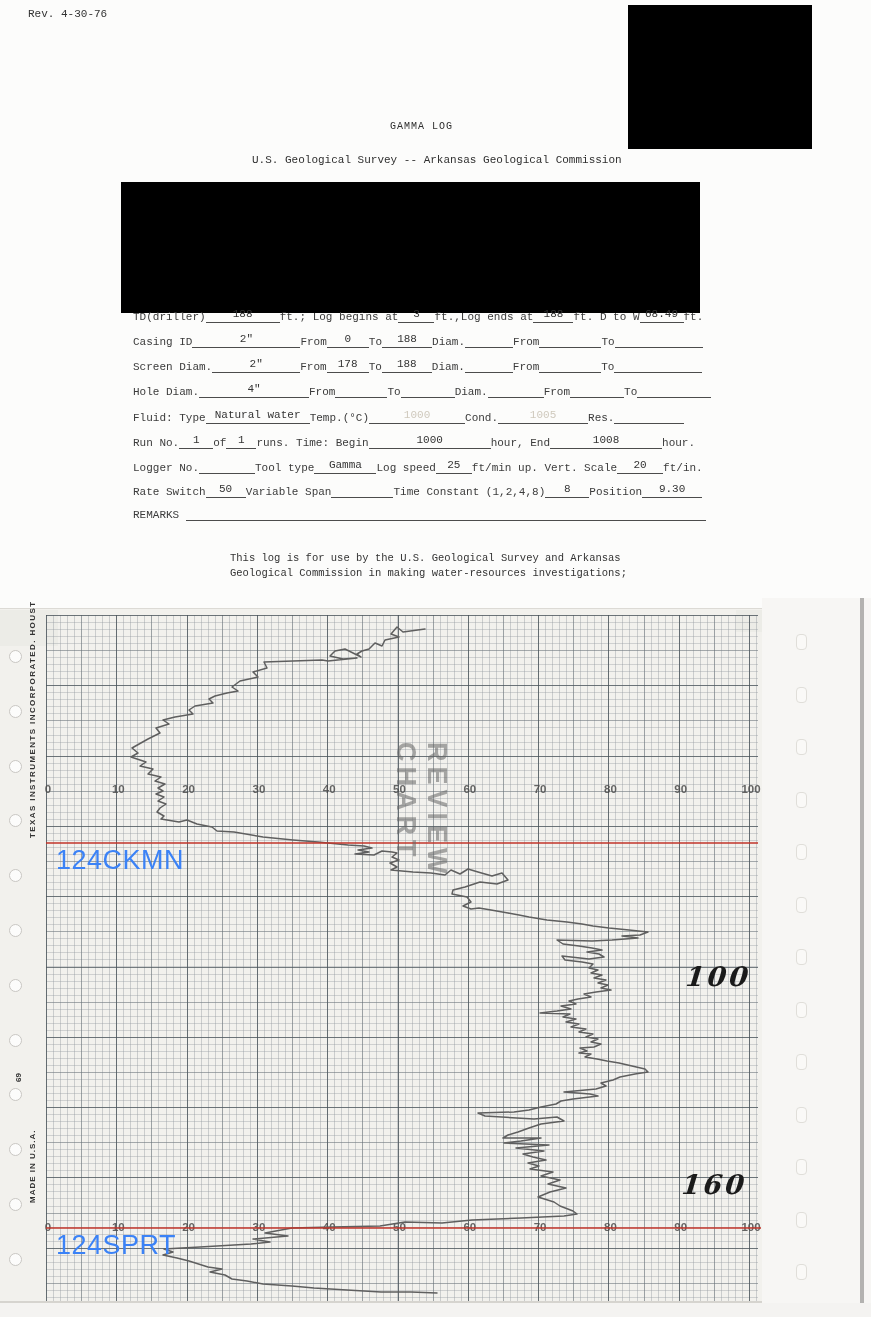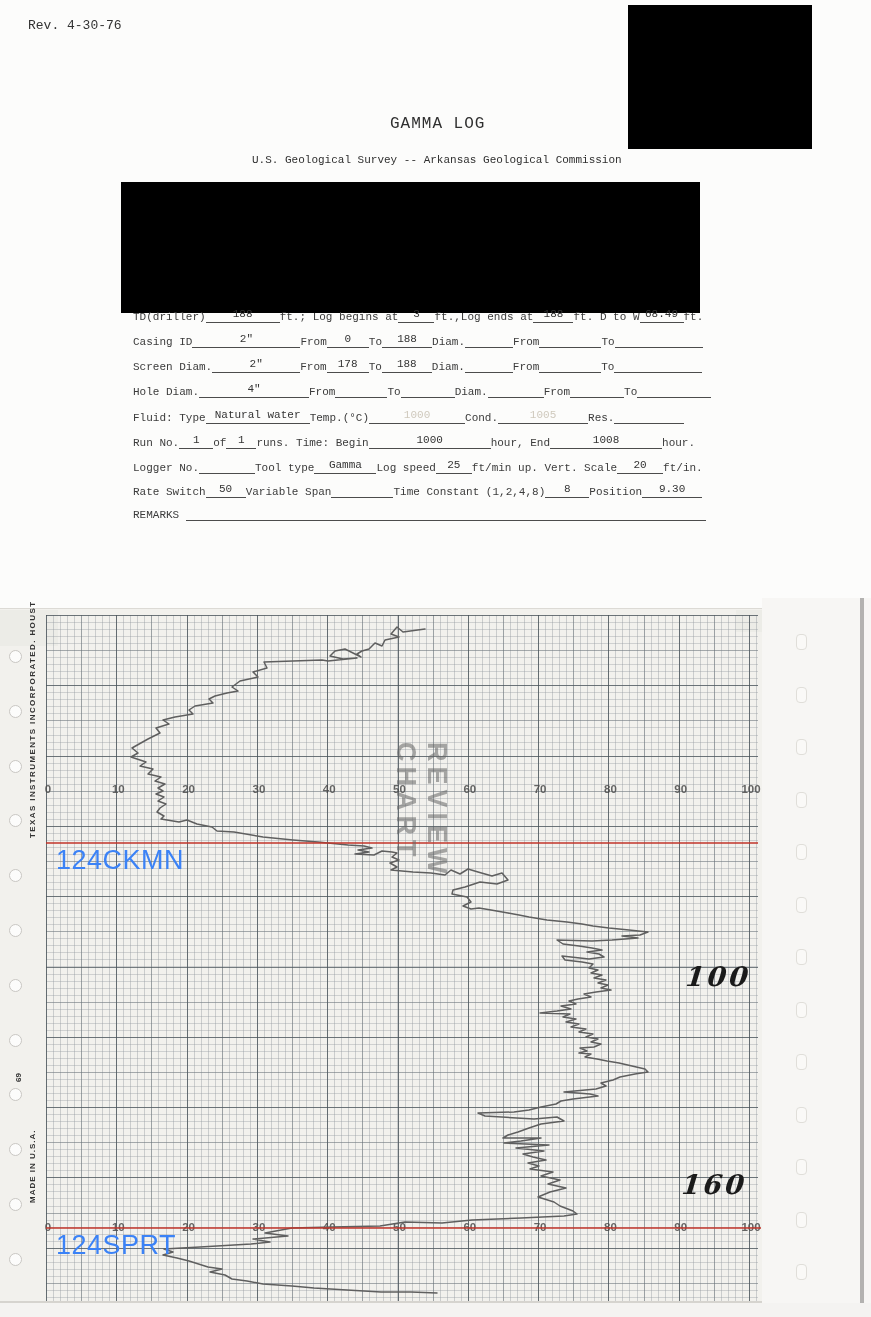--- a/index.html
+++ b/index.html
@@ -1,21 +1,21 @@
 <!DOCTYPE html>
 <html><head>
 <meta charset="utf-8">
 <style>
   html,body{margin:0;padding:0;background:#fcfcfb;}
   .page{position:relative;width:871px;height:1317px;background:#fcfcfb;overflow:hidden;
         font-family:"Liberation Mono","DejaVu Sans Mono",monospace;color:#3a3a3a;}
   .abs{position:absolute;}
   
-  .rev{left:28px;top:8px;font-size:13px;color:#333;margin-top:10px;}
-  .doc-title{left:390px;top:115px;font-size:16px;color:#2f2f2f;letter-spacing:1px;}
+  .rev{left:28px;top:8px;font-size:11px;color:#333;}
+  .doc-title{left:390px;top:121px;font-size:10px;color:#2f2f2f;letter-spacing:1px;}
   .doc-subtitle{left:252px;top:154px;font-size:11px;color:#2f2f2f;}
   .redact{background:#000;}
   .redact1{left:628px;top:5px;width:184px;height:144px;}
   .redact2{left:121px;top:182px;width:579px;height:131px;}
   .form-row{position:absolute;left:133px;height:17px;display:flex;align-items:flex-end;
             font-size:11px;color:#3b3b3b;white-space:pre;}
   .flabel{display:inline-block;}
   .fblank{display:inline-block;border-bottom:1px solid #4c4c4c;text-align:center;
           height:15px;line-height:15px;color:#333;overflow:visible;}
   .faint{color:#cfc9bd;}
@@ -73,20 +73,22 @@
       <div class="form-row" style="top: 356px;"><span class="flabel">Screen Diam.</span><span class="fblank" style="width: 88px;">2"</span><span class="flabel">From</span><span class="fblank" style="width: 42px;">178</span><span class="flabel">To</span><span class="fblank" style="width: 50px;">188</span><span class="flabel">Diam.</span><span class="fblank" style="width: 48px;"></span><span class="flabel">From</span><span class="fblank" style="width: 62px;"></span><span class="flabel">To</span><span class="fblank" style="width: 88px;"></span></div>
       <div class="form-row" style="top: 381px;"><span class="flabel">Hole Diam.</span><span class="fblank" style="width: 110px;">4"</span><span class="flabel">From</span><span class="fblank" style="width: 52px;"></span><span class="flabel">To</span><span class="fblank" style="width: 54px;"></span><span class="flabel">Diam.</span><span class="fblank" style="width: 56px;"></span><span class="flabel">From</span><span class="fblank" style="width: 54px;"></span><span class="flabel">To</span><span class="fblank" style="width: 74px;"></span></div>
       <div class="form-row" style="top: 407px;"><span class="flabel">Fluid: Type</span><span class="fblank" style="width: 104px;">Natural water</span><span class="flabel">Temp.(°C)</span><span class="fblank faint" style="width: 96px;">1000</span><span class="flabel">Cond.</span><span class="fblank faint" style="width: 90px;">1005</span><span class="flabel">Res.</span><span class="fblank" style="width: 70px;"></span></div>
       <div class="form-row" style="top: 432px;"><span class="flabel">Run No.</span><span class="fblank" style="width: 34px;">1</span><span class="flabel">of</span><span class="fblank" style="width: 30px;">1</span><span class="flabel">runs. Time: Begin</span><span class="fblank" style="width: 122px;">1000</span><span class="flabel">hour, End</span><span class="fblank" style="width: 112px;">1008</span><span class="flabel">hour.</span></div>
       <div class="form-row" style="top: 457px;"><span class="flabel">Logger No.</span><span class="fblank" style="width: 56px;"></span><span class="flabel">Tool type</span><span class="fblank" style="width: 62px;">Gamma</span><span class="flabel">Log speed</span><span class="fblank" style="width: 36px;">25</span><span class="flabel">ft/min up. Vert. Scale</span><span class="fblank" style="width: 46px;">20</span><span class="flabel">ft/in.</span></div>
       <div class="form-row" style="top: 481px;"><span class="flabel">Rate Switch</span><span class="fblank" style="width: 40px;">50</span><span class="flabel">Variable Span</span><span class="fblank" style="width: 62px;"></span><span class="flabel">Time Constant (1,2,4,8)</span><span class="fblank" style="width: 44px;">8</span><span class="flabel">Position</span><span class="fblank" style="width: 60px;">9.30</span></div>
       <div class="form-row" style="top: 504px;"><span class="flabel">REMARKS </span><span class="fblank" style="width: 520px;"></span></div>
     </div>
 
   <div class="abs disclaimer">
+    <div>This log is for use by the U.S. Geological Survey and Arkansas</div>
+    <div>Geological Commission in making water-resources investigations;</div>
   </div>
 
   <div class="abs right-strip"></div>
   <div class="abs scan-line"></div>
   <div class="abs paper"></div>
   <div class="abs paper-top-edge"></div>
   <div class="abs artifact" style="left:0;top:610px;width:58px;height:36px;"></div>
   <div class="abs artifact" style="left:736px;top:610px;width:26px;height:22px;"></div>
   <div class="abs grid"></div>
   <div class="abs paper-bottom-edge"></div>

